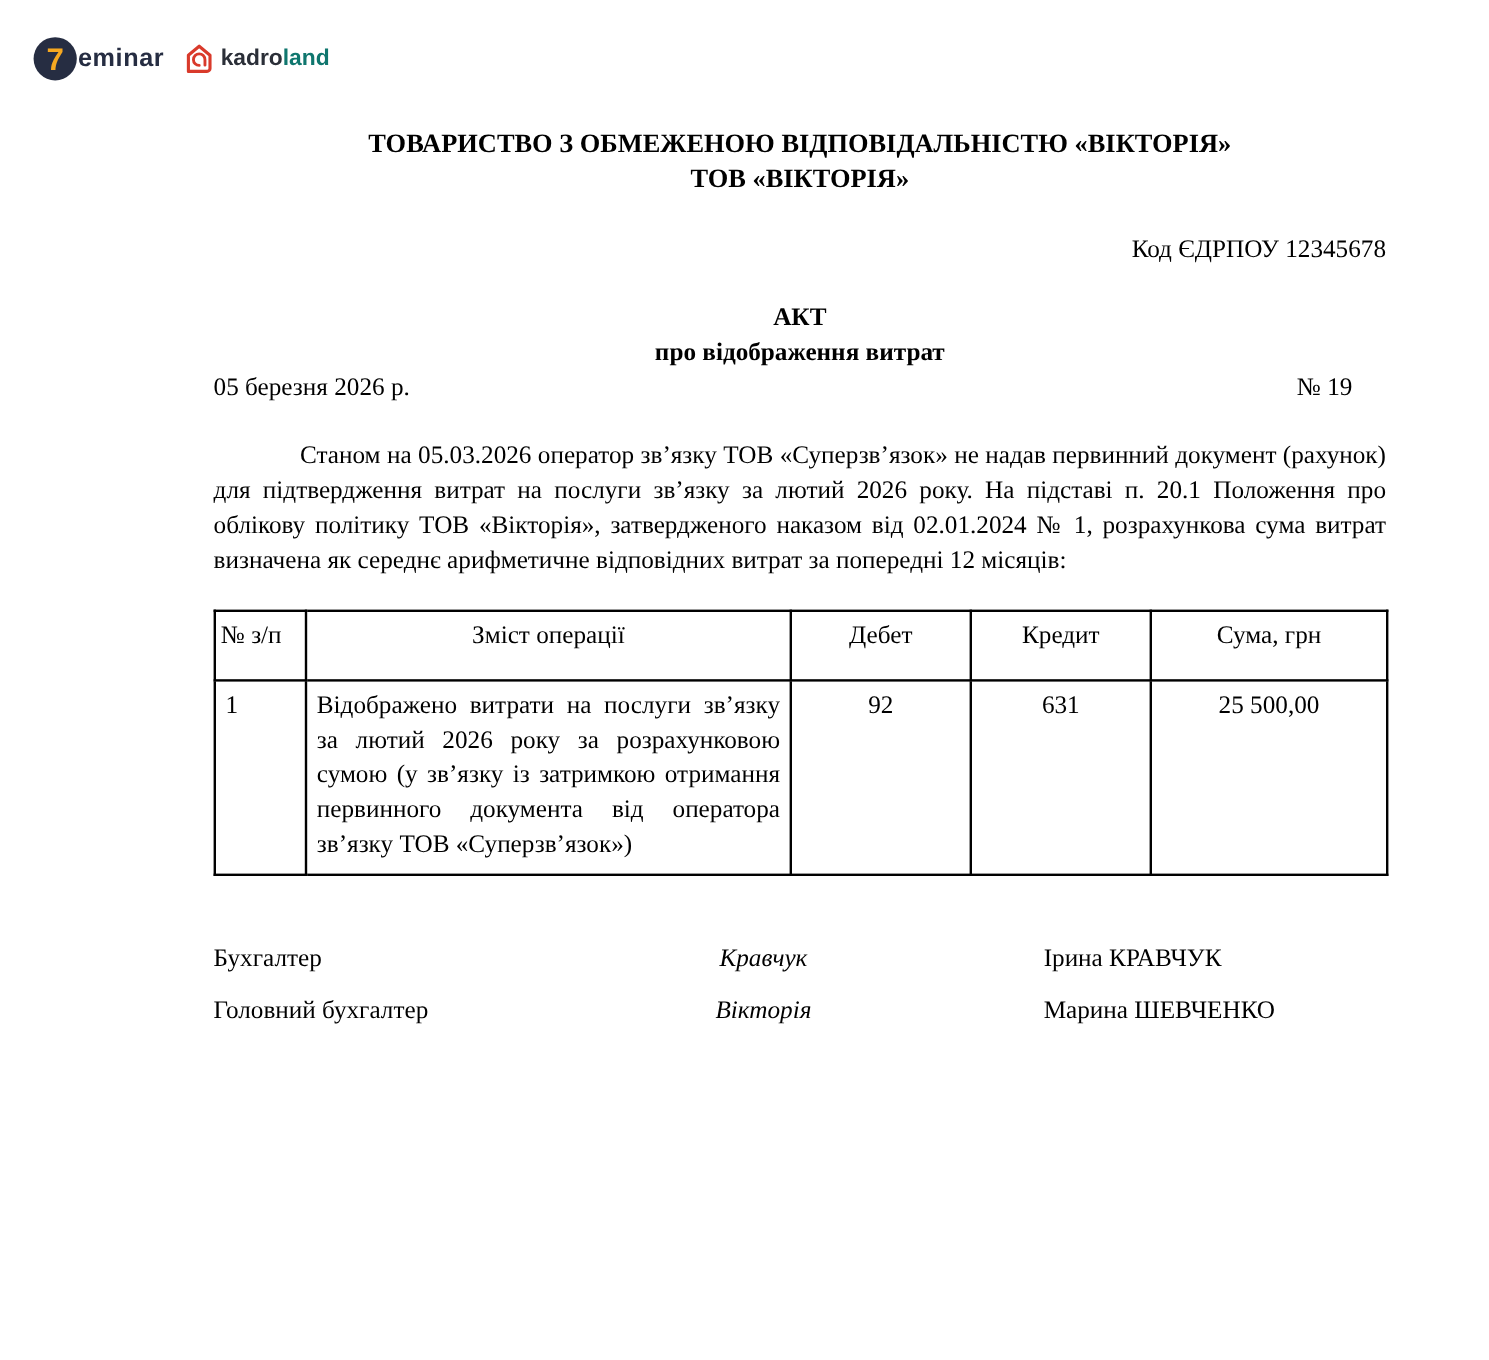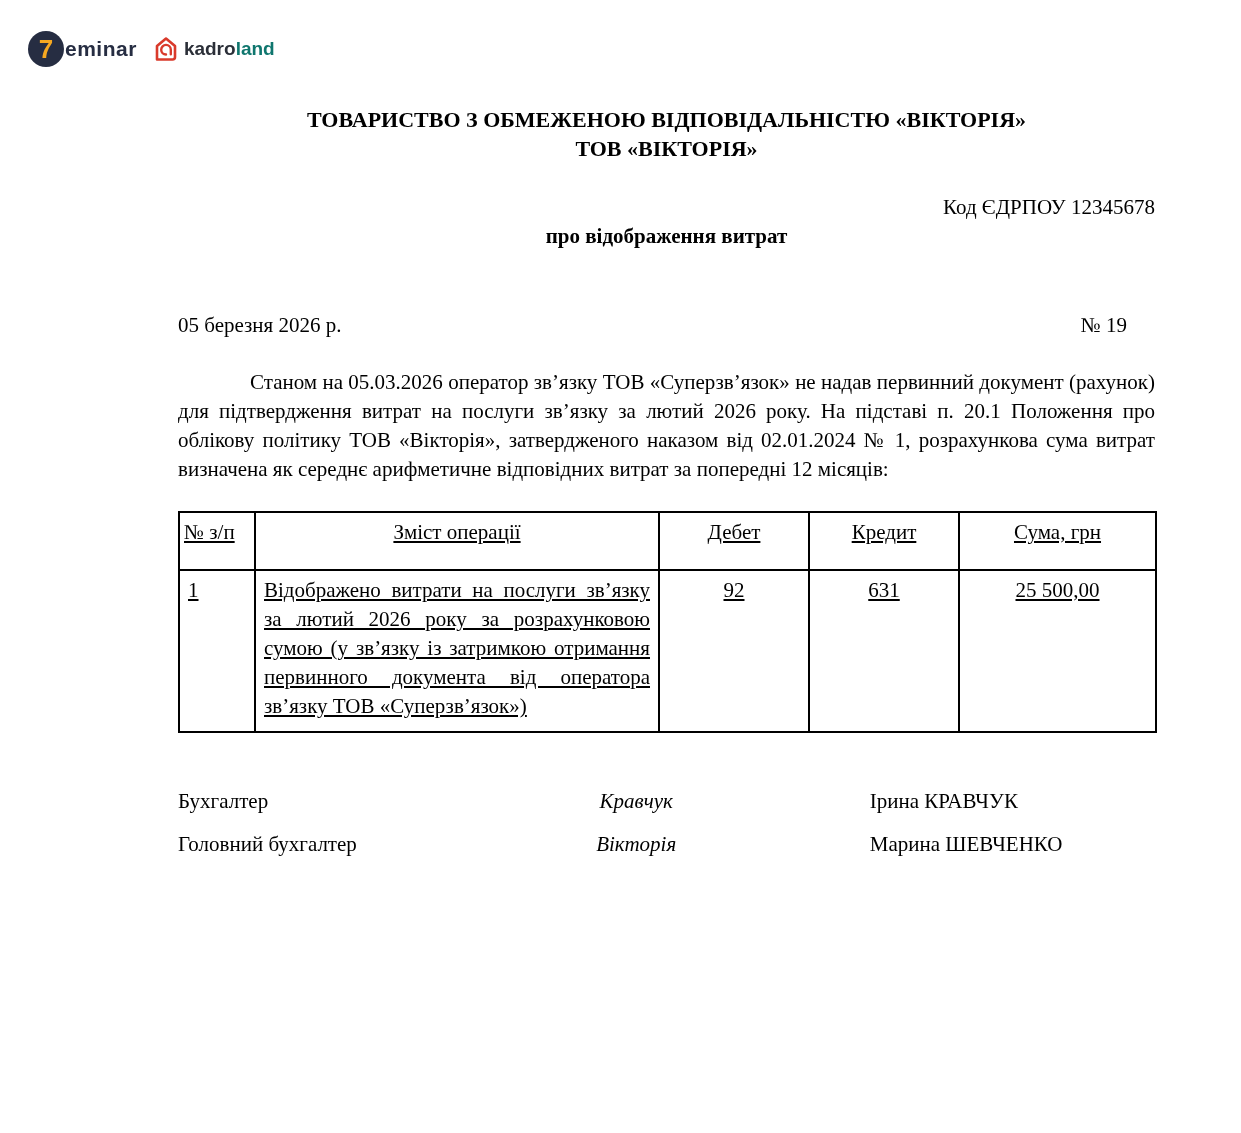--- a/index.html
+++ b/index.html
@@ -40,40 +40,40 @@
   .company{
     text-align:center;font-weight:bold;font-size:22px;line-height:29px;
   }
   .edrpou{
     text-align:right;margin-top:30px;
   }
   .doc-heading{
     text-align:center;font-weight:bold;margin-top:28px;
   }
   .meta-row{
-    display:flex;justify-content:space-between;margin-top:60px;
+    display:flex;justify-content:space-between;
   }
   .meta-row .doc-number{padding-right:28px;}
   .main-paragraph{
     margin-top:28px;
     text-align:justify;
     text-indent:72px;
   }
   .formula{
     margin-top:25px;
     white-space:pre-wrap;
   }
 
   
   table.ops{
     margin-top:27px;
     width:977px;
     border-collapse:collapse;
     table-layout:fixed;
-    font-size:21px;line-height:29px;text-decoration:underline;
+    font-size:21px;line-height:29px;
   }
   table.ops th, table.ops td{
     border:2px solid #000;
     font-weight:normal;
     vertical-align:top;
     padding:5px 8px;
   }
   table.ops th{height:46px;text-align:center;}
   col.c-num{width:76px;}
   col.c-desc{width:404px;}
@@ -117,20 +117,21 @@
     </div>
   </div>
 
   <div class="content">
 
     <div class="company">ТОВАРИСТВО З ОБМЕЖЕНОЮ ВІДПОВІДАЛЬНІСТЮ «ВІКТОРІЯ»</div>
     <div class="company">ТОВ «ВІКТОРІЯ»</div>
 
     <div class="edrpou">Код ЄДРПОУ 12345678</div>
 
+    <div class="doc-heading">АКТ</div>
     <div class="doc-heading" style="margin-top:0;">про відображення витрат</div>
 
     <div class="meta-row">
       <span class="doc-date">05 березня 2026 р.</span>
       <span class="doc-number">№ 19</span>
     </div>
 
     <div class="main-paragraph">Станом на 05.03.2026 оператор зв’язку ТОВ «Суперзв’язок» не надав первинний документ (рахунок) для підтвердження витрат на послуги зв’язку за лютий 2026 року. На підставі п. 20.1 Положення про облікову політику ТОВ «Вікторія», затвердженого наказом від 02.01.2024 № 1, розрахункова сума витрат визначена як середнє арифметичне відповідних витрат за попередні 12 місяців:</div>
 
 

